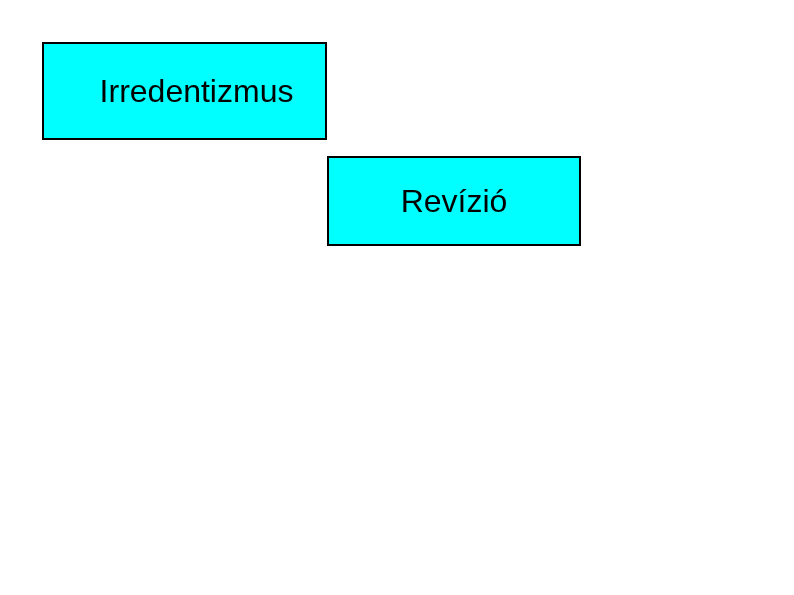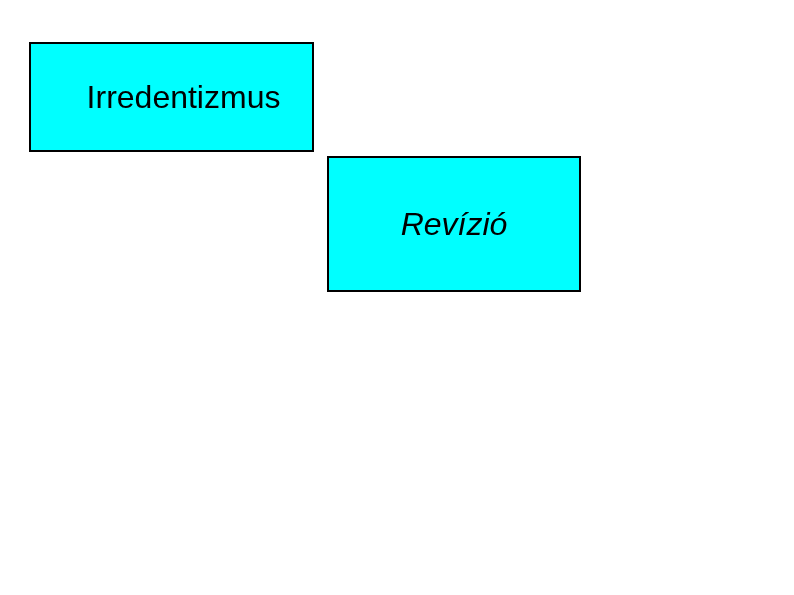--- a/index.html
+++ b/index.html
@@ -25,32 +25,31 @@
     justify-content: center;
   }
   .concept-box .label {
     color: #000000;
     font-size: 32px;
     line-height: 1.15;
     white-space: nowrap;
     text-align: center;
   }
   .box-irredentizmus {
-    left: 29px;
+    left: 42px;
     top: 42px;
     width: 285px;
-    height: 110px;
+    height: 98px;
     padding-left: 24px;
   }
   .box-revizio {
     left: 327px;
     top: 156px;
     width: 254px;
-    height: 136px;
-    font-style: italic;
+    height: 90px;
   }
 </style>
 </head>
 <body>
 
 <div class="slide">
   <div class="concept-box box-irredentizmus">
     <span class="label">Irredentizmus</span>
   </div>
   <div class="concept-box box-revizio">

